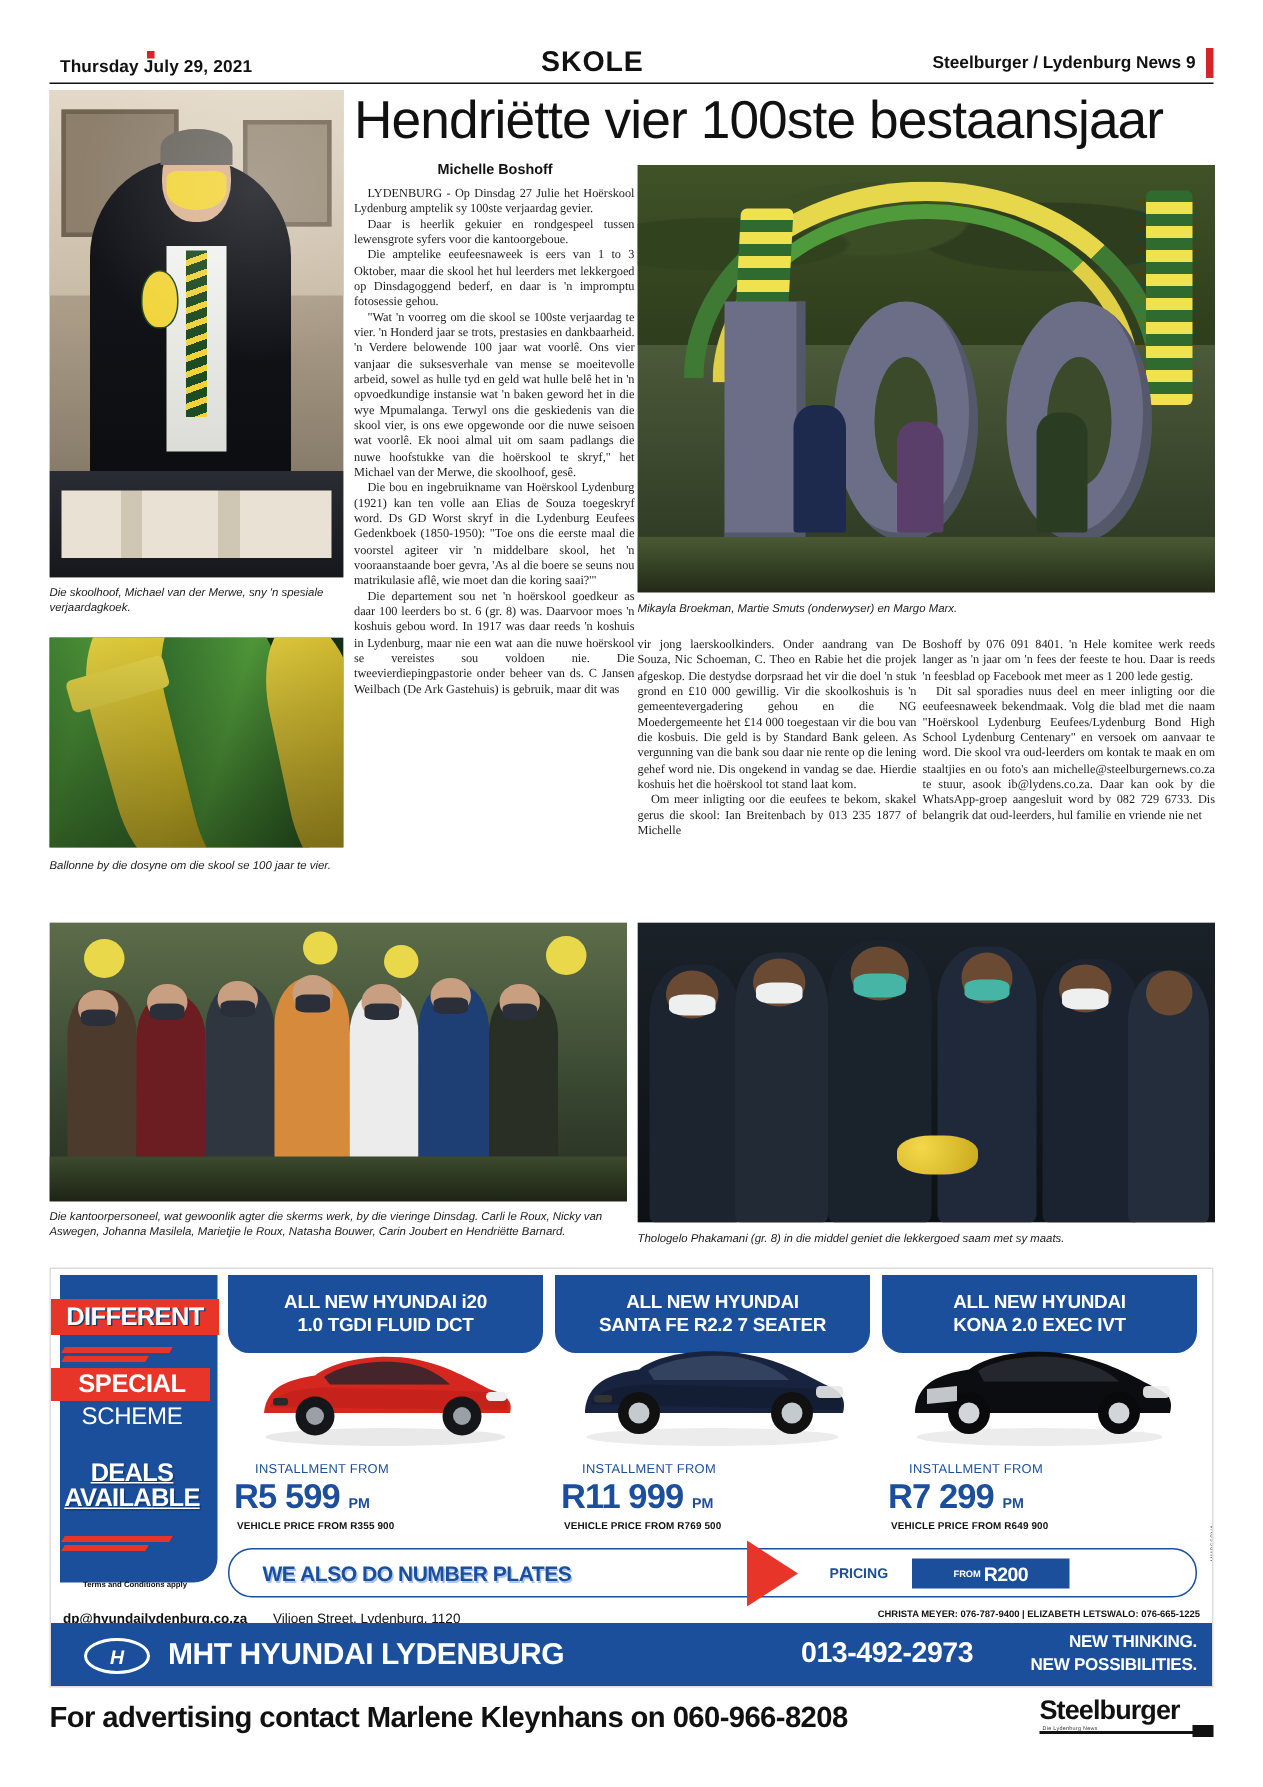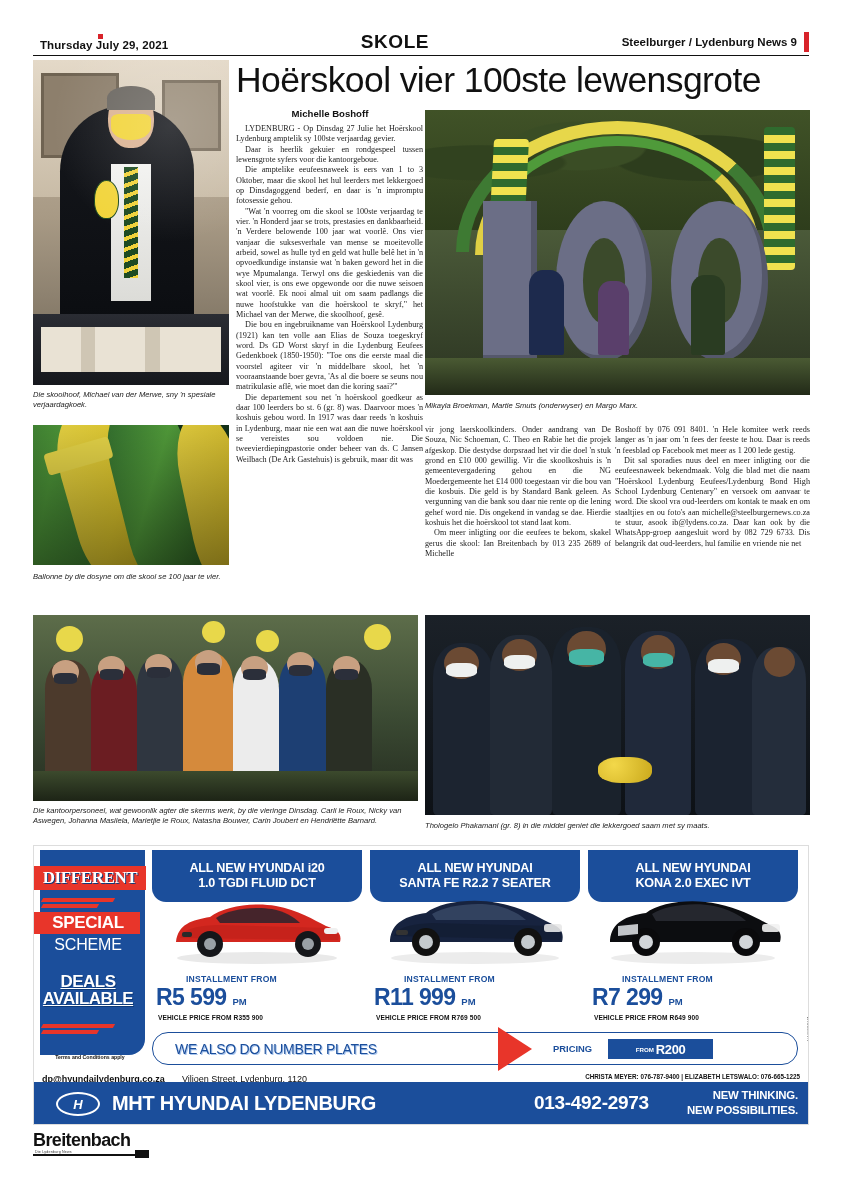--- a/index.html
+++ b/index.html
@@ -187,21 +187,20 @@
   .ad-left {
     position:absolute; left:6px; top:4px; width:105px; height:205px;
     background:#1b4e9b; border-radius:0 0 16px 0;
   }
   .diff-band { position:absolute; left:-4px; top:20px; width:116px; height:24px; background:#e8352a; }
   .diff-text {
     position:absolute; left:0; top:20px; width:112px; height:24px;
     display:flex; align-items:center; justify-content:center;
     color:#fff; font-size:17px; font-weight:bold; letter-spacing:-.4px;
     text-shadow:1px 1px 0 #0e3a78;
-    font-family:Liberation Serif, serif;
   }
   .slash { position:absolute; left:8px; width:72px; height:4px; background:#e8352a; transform:skewX(-30deg); }
   .spec-band { position:absolute; left:-4px; top:66px; width:110px; height:22px; background:#e8352a; }
   .spec-text { position:absolute; left:0; top:66px; width:108px; height:22px;
     display:flex; align-items:center; justify-content:center;
     color:#fff; font-size:17px; font-weight:bold; letter-spacing:-.3px; }
   .scheme-text { position:absolute; left:0; top:90px; width:108px;
     text-align:center; color:#fff; font-size:16px; font-weight:normal; letter-spacing:-.2px; }
   .deals-text { position:absolute; left:0; top:128px; width:108px;
     text-align:center; color:#fff; font-size:17px; font-weight:bold; line-height:.98; letter-spacing:-.5px;
@@ -211,34 +210,34 @@
 
   .car-card { position:absolute; top:4px; width:210px; height:205px; }
   .car-card .hdr {
     position:absolute; left:0; top:0; width:100%; height:52px;
     background:#1b4e9b; border-radius:0 0 14px 14px;
     display:flex; flex-direction:column; align-items:center; justify-content:center;
     color:#fff; font-size:12.6px; font-weight:bold; line-height:1.18; letter-spacing:-.2px;
     text-align:center;
   }
   .car-img { position:absolute; left:6px; top:30px; width:198px; height:88px; }
-  .inst-lbl { position:absolute; left:22px; top:124px; font-size:8.6px; font-weight:bold; color:#1b4e9b; letter-spacing:.2px;padding-left:12px; }
+  .inst-lbl { position:absolute; left:6px; top:124px; font-size:8.6px; font-weight:normal; color:#1b4e9b; letter-spacing:.2px;padding-left:12px; }
   .price { position:absolute; left:4px; top:134px; font-size:23px; font-weight:bold; color:#1b4e9b; letter-spacing:-.6px; }
   .price .pm { font-size:9.5px; letter-spacing:0; }
   .vprice { position:absolute; left:6px; top:164px; font-size:6.6px; font-weight:bold; color:#111; letter-spacing:.1px; }
 
   #card1 { left:118px; }
   #card2 { left:336px; }
   #card3 { left:554px; }
 
   .plates {
     position:absolute; left:118px; top:186px; width:646px; height:33px;
     border:1.2px solid #1b4e9b; border-radius:16px; background:#fff;
   }
-  .plates-txt { position:absolute; left:22px; top:8px; font-size:14px; font-weight:normal; color:#1b4e9b;
+  .plates-txt { position:absolute; left:22px; top:8px; font-size:14px; font-weight:bold; color:#1b4e9b;
     letter-spacing:-.3px; text-shadow:1px 1px 0 #a9c6ef; }
   .arrow { position:absolute; left:345px; top:-6px; width:0; height:0;
     border-left:34px solid #e8352a; border-top:22px solid transparent; border-bottom:22px solid transparent; }
   .pricing-lbl { position:absolute; left:400px; top:10px; font-size:9.4px; font-weight:bold; color:#1b4e9b; }
   .pricing-box { position:absolute; left:455px; top:6px; width:105px; height:20px; background:#1b4e9b;
     display:flex; align-items:center; justify-content:center; gap:2px; color:#fff; }
   .pricing-from { font-size:6.2px; font-weight:bold; }
   .pricing-amt { font-size:13px; font-weight:bold; letter-spacing:-.4px; }
 
   .ad-email { position:absolute; left:8px; top:228px; font-size:9px; font-weight:bold; color:#111; }
@@ -281,21 +280,21 @@
       <div class="mh-date">Thursday July 29, 2021</div>
     </div>
     <div class="mh-section">SKOLE</div>
     <div style="display:flex;align-items:center;">
       <div class="mh-right">Steelburger / Lydenburg News 9</div>
       <div class="mh-bar"></div>
     </div>
   </div>
   <div class="mh-rule"></div>
 
-  <div class="headline">Hoërskool vier 100ste lewensgrote</div>
+  <div class="headline">Hendriëtte vier 100ste bestaansjaar</div>
 
   <div class="photo" id="photo1">
     <div class="sky"></div>
       <div class="wall"></div>
     <div class="board"></div>
       <div class="board2"></div>
     <div class="body"></div>
       <div class="shirt"></div>
       <div class="tie"></div>
     <div class="crest"></div>
@@ -397,21 +396,21 @@
   <div class="col" id="colA">
       <p>LYDENBURG - Op Dinsdag 27 Julie het Hoërskool Lydenburg amptelik sy 100ste verjaardag gevier.</p>
       <p>Daar is heerlik gekuier en rondgespeel tussen lewensgrote syfers voor die kantoorgeboue.</p>
       <p>Die amptelike eeufeesnaweek is eers van 1 to 3 Oktober, maar die skool het hul leerders met lekkergoed op Dinsdagoggend bederf, en daar is 'n impromptu fotosessie gehou.</p>
       <p>"Wat 'n voorreg om die skool se 100ste verjaardag te vier. 'n Honderd jaar se trots, prestasies en dankbaarheid. 'n Verdere belowende 100 jaar wat voorlê. Ons vier vanjaar die suksesverhale van mense se moeitevolle arbeid, sowel as hulle tyd en geld wat hulle belê het in 'n opvoedkundige instansie wat 'n baken geword het in die wye Mpumalanga. Terwyl ons die geskiedenis van die skool vier, is ons ewe opgewonde oor die nuwe seisoen wat voorlê. Ek nooi almal uit om saam padlangs die nuwe hoofstukke van die hoërskool te skryf," het Michael van der Merwe, die skoolhoof, gesê.</p>
       <p>Die bou en ingebruikname van Hoërskool Lydenburg (1921) kan ten volle aan Elias de Souza toegeskryf word. Ds GD Worst skryf in die Lydenburg Eeufees Gedenkboek (1850-1950): "Toe ons die eerste maal die voorstel agiteer vir 'n middelbare skool, het 'n vooraanstaande boer gevra, 'As al die boere se seuns nou matrikulasie aflê, wie moet dan die koring saai?'"</p>
       <p>Die departement sou net 'n hoërskool goedkeur as daar 100 leerders bo st. 6 (gr. 8) was. Daarvoor moes 'n koshuis gebou word. In 1917 was daar reeds 'n koshuis in Lydenburg, maar nie een wat aan die nuwe hoërskool se vereistes sou voldoen nie. Die tweevierdiepingpastorie onder beheer van ds. C Jansen Weilbach (De Ark Gastehuis) is gebruik, maar dit was</p>
     </div>
   <div class="col" id="colB">
       <p class="noind">vir jong laerskoolkinders. Onder aandrang van De Souza, Nic Schoeman, C. Theo en Rabie het die projek afgeskop. Die destydse dorpsraad het vir die doel 'n stuk grond en £10 000 gewillig. Vir die skoolkoshuis is 'n gemeentevergadering gehou en die NG Moedergemeente het £14 000 toegestaan vir die bou van die kosbuis. Die geld is by Standard Bank geleen. As vergunning van die bank sou daar nie rente op die lening gehef word nie. Dis ongekend in vandag se dae. Hierdie koshuis het die hoërskool tot stand laat kom.</p>
-      <p>Om meer inligting oor die eeufees te bekom, skakel gerus die skool: Ian Breitenbach by 013 235 2689 of Michelle</p>
+      <p>Om meer inligting oor die eeufees te bekom, skakel gerus die skool: Ian Breitenbach by 013 235 1877 of Michelle</p>
     </div>
   <div class="col" id="colC">
       <p class="noind">Boshoff by 076 091 8401. 'n Hele komitee werk reeds langer as 'n jaar om 'n fees der feeste te hou. Daar is reeds 'n feesblad op Facebook met meer as 1 200 lede gestig.</p>
       <p>Dit sal sporadies nuus deel en meer inligting oor die eeufeesnaweek bekendmaak. Volg die blad met die naam "Hoërskool Lydenburg Eeufees/Lydenburg Bond High School Lydenburg Centenary" en versoek om aanvaar te word. Die skool vra oud-leerders om kontak te maak en om staaltjies en ou foto's aan michelle@steelburgernews.co.za te stuur, asook ib@lydens.co.za. Daar kan ook by die WhatsApp-groep aangesluit word by 082 729 6733. Dis belangrik dat oud-leerders, hul familie en vriende nie net</p>
     </div>
 
   <div class="ad">
 
     <div class="ad-left"></div>
     <div class="diff-band"></div>
@@ -526,21 +525,22 @@
       <div class="hy-name">MHT HYUNDAI LYDENBURG</div>
       <div class="hy-phone">013-492-2973</div>
       <div class="hy-tag">
         <div>NEW THINKING.</div>
         <div>NEW POSSIBILITIES.</div>
       </div>
     </div>
   </div>
 
   <div class="bottom">
+    <div class="bottom-txt">For advertising contact Marlene Kleynhans on 060-966-8208</div>
     <div class="sb-logo">
-      <div class="sb-word">Breitenbach</div>
+      <div class="sb-word">Steelburger</div>
       <div class="sb-rule"></div>
       <div class="sb-sub">Die Lydenburg News</div>
       <div class="sb-box"></div>
     </div>
   </div>
 
 </div>
 
 </body></html>

